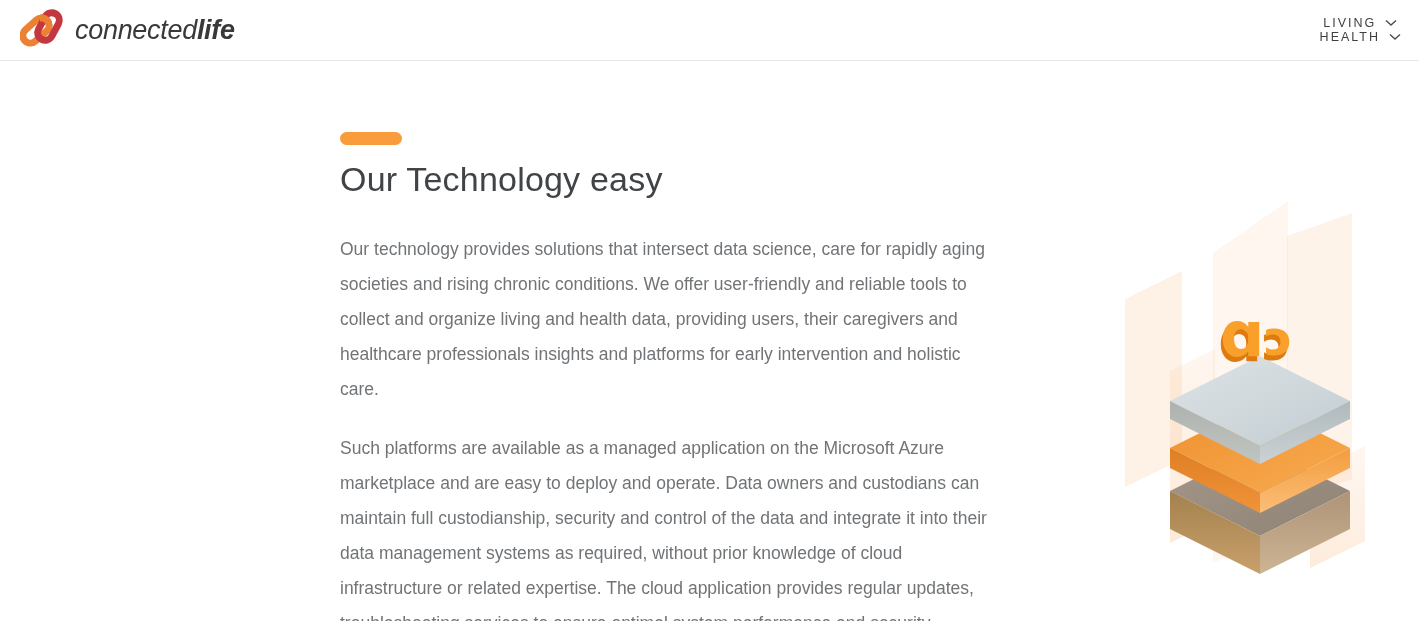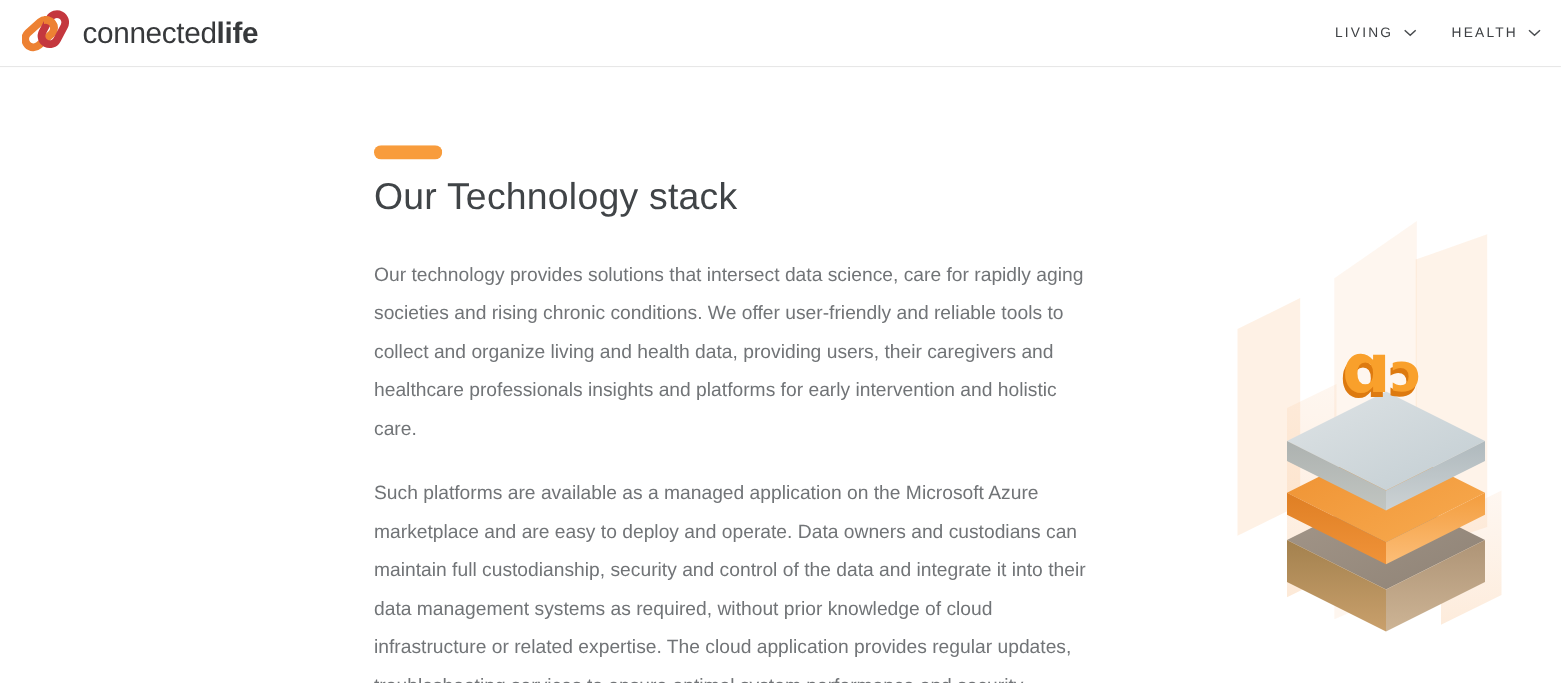--- a/index.html
+++ b/index.html
@@ -19,32 +19,34 @@
     justify-content: space-between;
     border-bottom: 1px solid #e7e7e7;
     background: #ffffff;
     padding: 0 10px 0 20px;
   }
   .brand {
     display: flex;
     align-items: center;
     gap: 9px;
     cursor: pointer;
+    font-style: italic;
   }
   .wordmark {
     font-size: 27px;
     color: #37393b;
     letter-spacing: -0.3px;
   }
   .wordmark .bold { font-weight: 700; }
 
   .primary-nav {
     display: flex;
     align-items: center;
     padding-right: 8px;
+    flex-direction: column;
   }
   .nav-item {
     display: flex;
     align-items: center;
     gap: 9px;
     margin-left: 32px;
     font-size: 12.5px;
     letter-spacing: 2px;
     color: #3e4144;
     cursor: pointer;
@@ -128,21 +130,21 @@
       </span>
     </div>
   </nav>
 </header>
 
 <main class="content">
   <section class="text-col">
     <svg class="accent-bar" width="62" height="13">
       <rect width="62" height="13" rx="6.5" fill="#F89C3C"></rect>
     </svg>
-    <h1 class="page-title">Our Technology stack</h1>
+    <h1 class="page-title">Our Technology easy</h1>
     <p class="body-par">Our technology provides solutions that intersect data science, care for rapidly aging societies and rising chronic conditions. We offer user-friendly and reliable tools to collect and organize living and health data, providing users, their caregivers and healthcare professionals insights and platforms for early intervention and holistic care.</p>
     <p class="body-par">Such platforms are available as a managed application on the Microsoft Azure marketplace and are easy to deploy and operate. Data owners and custodians can maintain full custodianship, security and control of the data and integrate it into their data management systems as required, without prior knowledge of cloud infrastructure or related expertise. The cloud application provides regular updates, troubleshooting services to ensure optimal system performance and security.</p>
   </section>
 
   <div class="illustration">
     <svg width="300" height="420" viewBox="0 0 300 420">
       <defs>
         <linearGradient id="gSilverTop" x1="0" y1="0" x2="1" y2="1">
           <stop offset="0" stop-color="#DEE3E5"></stop>
             <stop offset="1" stop-color="#C2CDD2"></stop>

